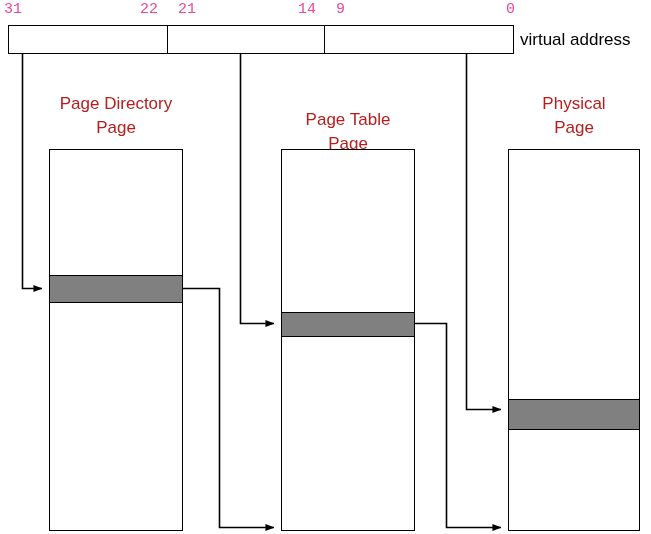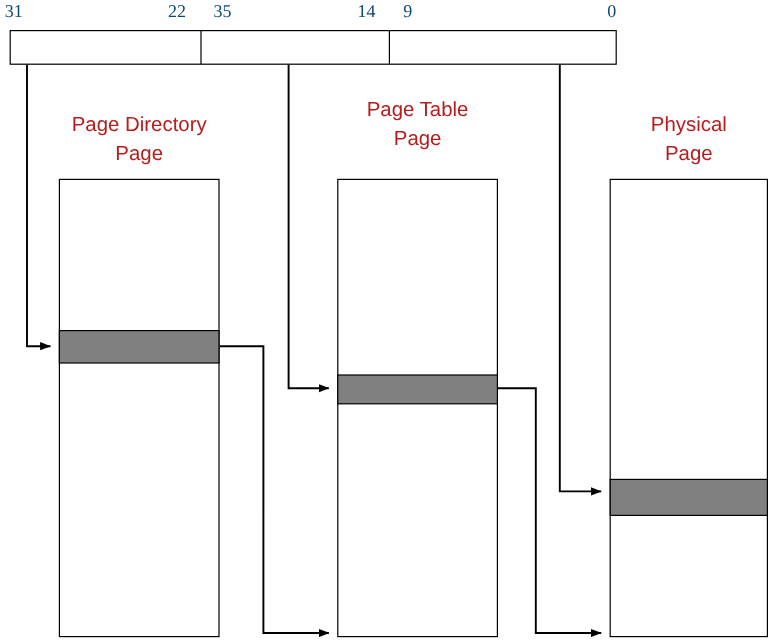--- a/index.html
+++ b/index.html
@@ -17,23 +17,23 @@
   }
   svg.layer {
     position: absolute;
     left: 0;
     top: 0;
     width: 651px;
     height: 534px;
   }
   .bitlabel {
     position: absolute;
-    font-family: Liberation Serif, serif;
+    font-family: Liberation Mono, monospace;
     font-size: 15px;
-    color: #0c4a6e;
+    color: #ec4899;
     white-space: nowrap;
     line-height: 16px;
   }
   .va-label {
     position: absolute;
     left: 520px;
     top: 30px;
     font-family: "Liberation Sans", sans-serif;
     font-size: 17px;
     color: #000000;
@@ -57,31 +57,32 @@
     white-space: nowrap;
   }
 </style>
 </head>
 <body>
 
 <div id="stage">
 
   <div class="bitlabel" style="left:4px; top:2px;">31</div>
   <div class="bitlabel" style="left:140px; top:2px;">22</div>
-  <div class="bitlabel" style="left:178px; top:2px;">35</div>
+  <div class="bitlabel" style="left:178px; top:2px;">21</div>
   <div class="bitlabel" style="left:298px; top:2px;">14</div>
   <div class="bitlabel" style="left:336px; top:2px;">9</div>
   <div class="bitlabel" style="left:506px; top:2px;">0</div>
 
+  <div class="va-label">virtual address</div>
 
   <div class="page-title" style="left:29px; top:92px; width:174px;">
     <div>Page Directory</div>
     <div>Page</div>
   </div>
-  <div class="page-title" style="left:261px; top:80px; width:174px;">
+  <div class="page-title" style="left:261px; top:108px; width:174px;">
     <div>Page Table</div>
     <div>Page</div>
   </div>
   <div class="page-title" style="left:488px; top:92px; width:172px;">
     <div>Physical</div>
     <div>Page</div>
   </div>
 
   <div class="phys-label" style="left:508px; top:378px; width:132px;">phys. address</div>
 

